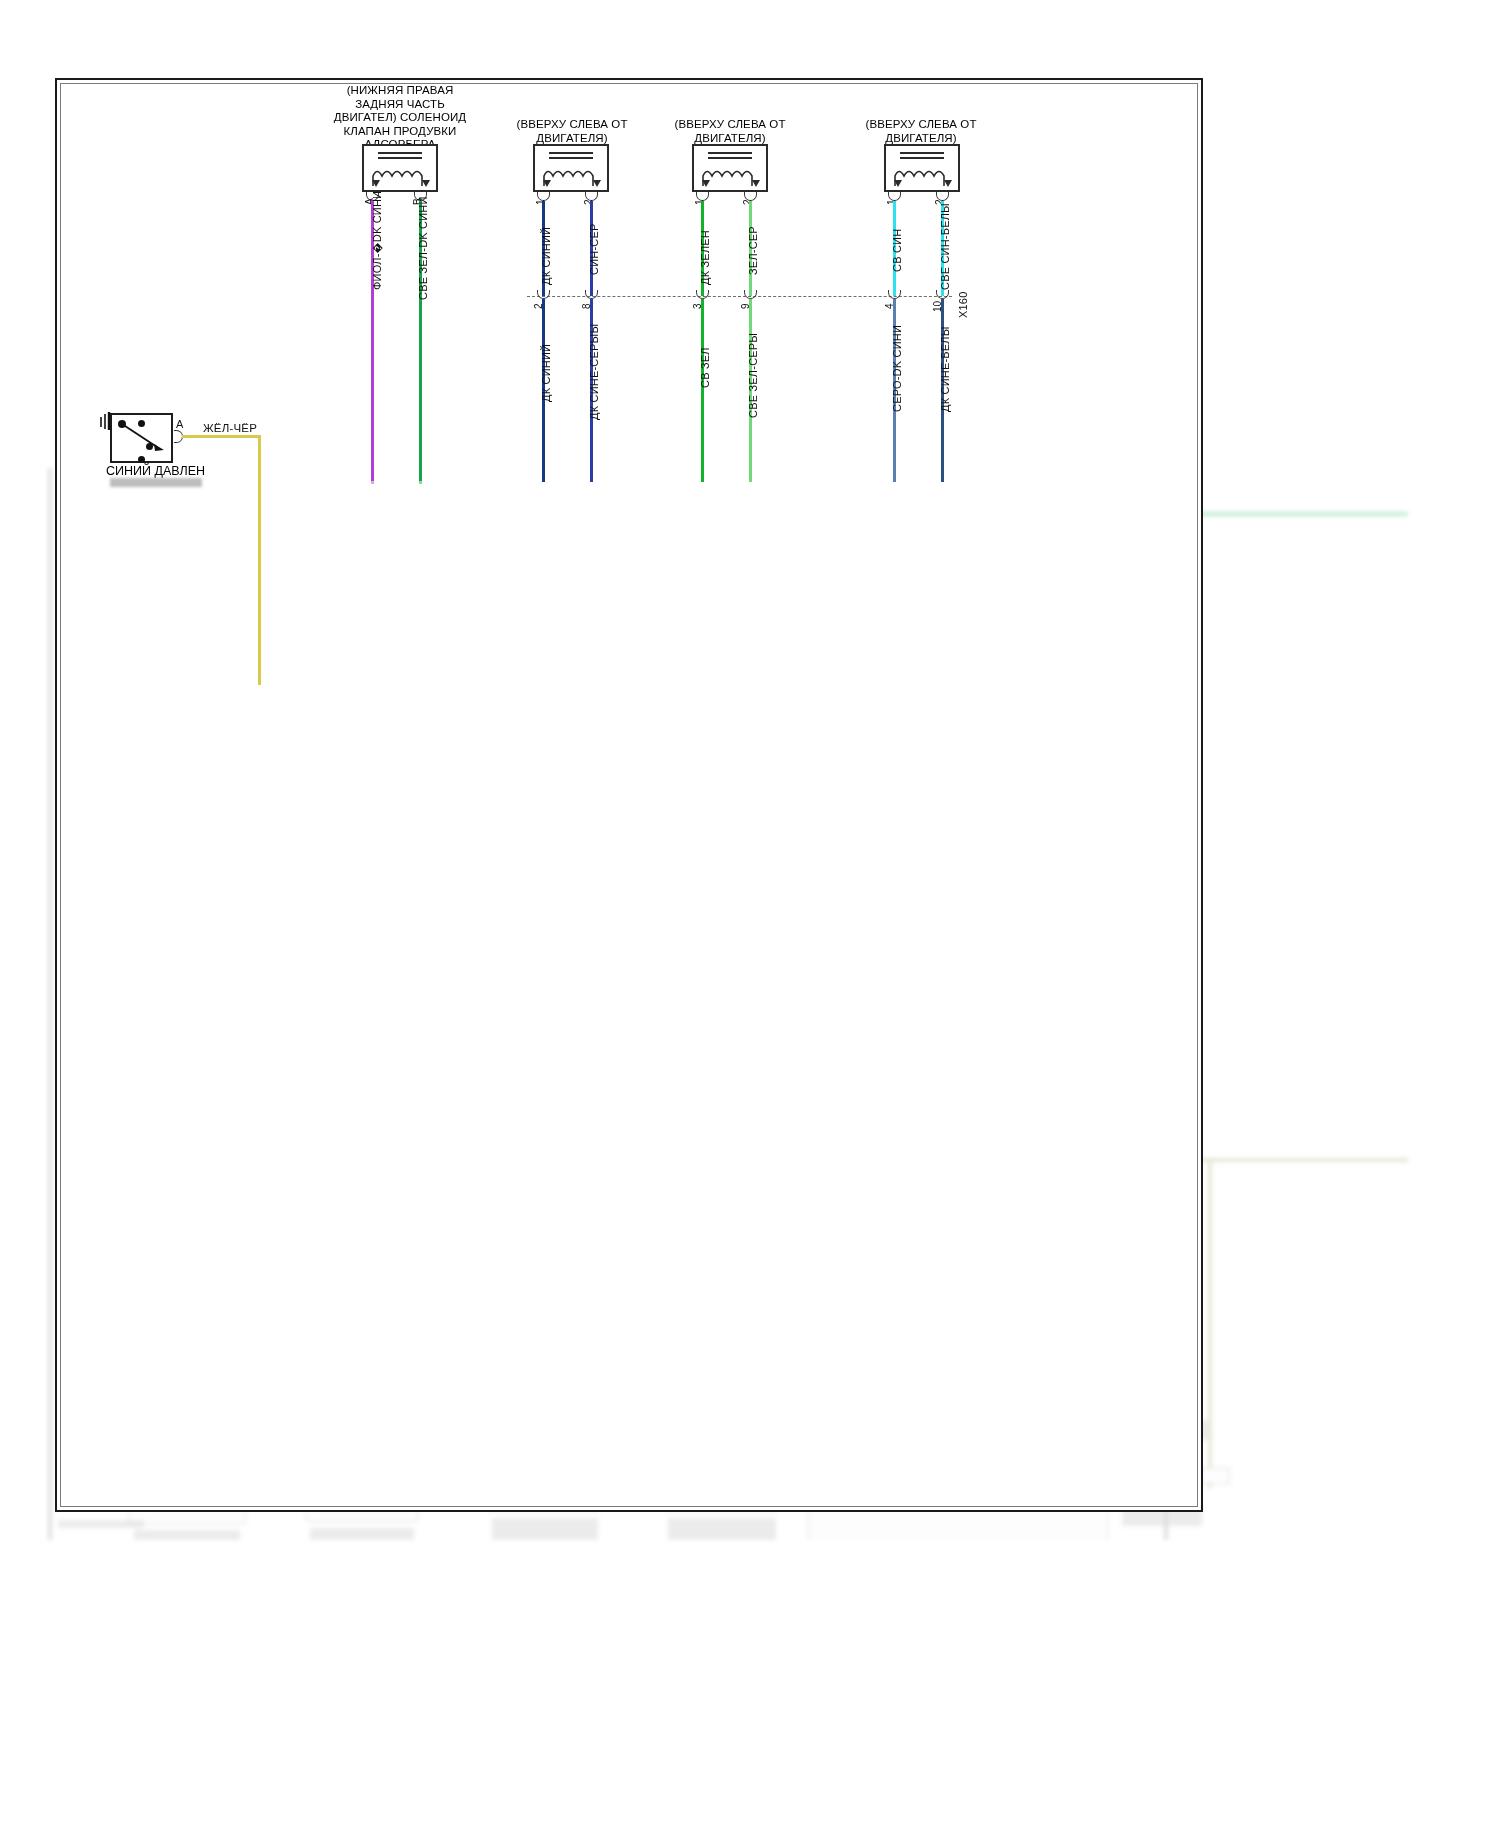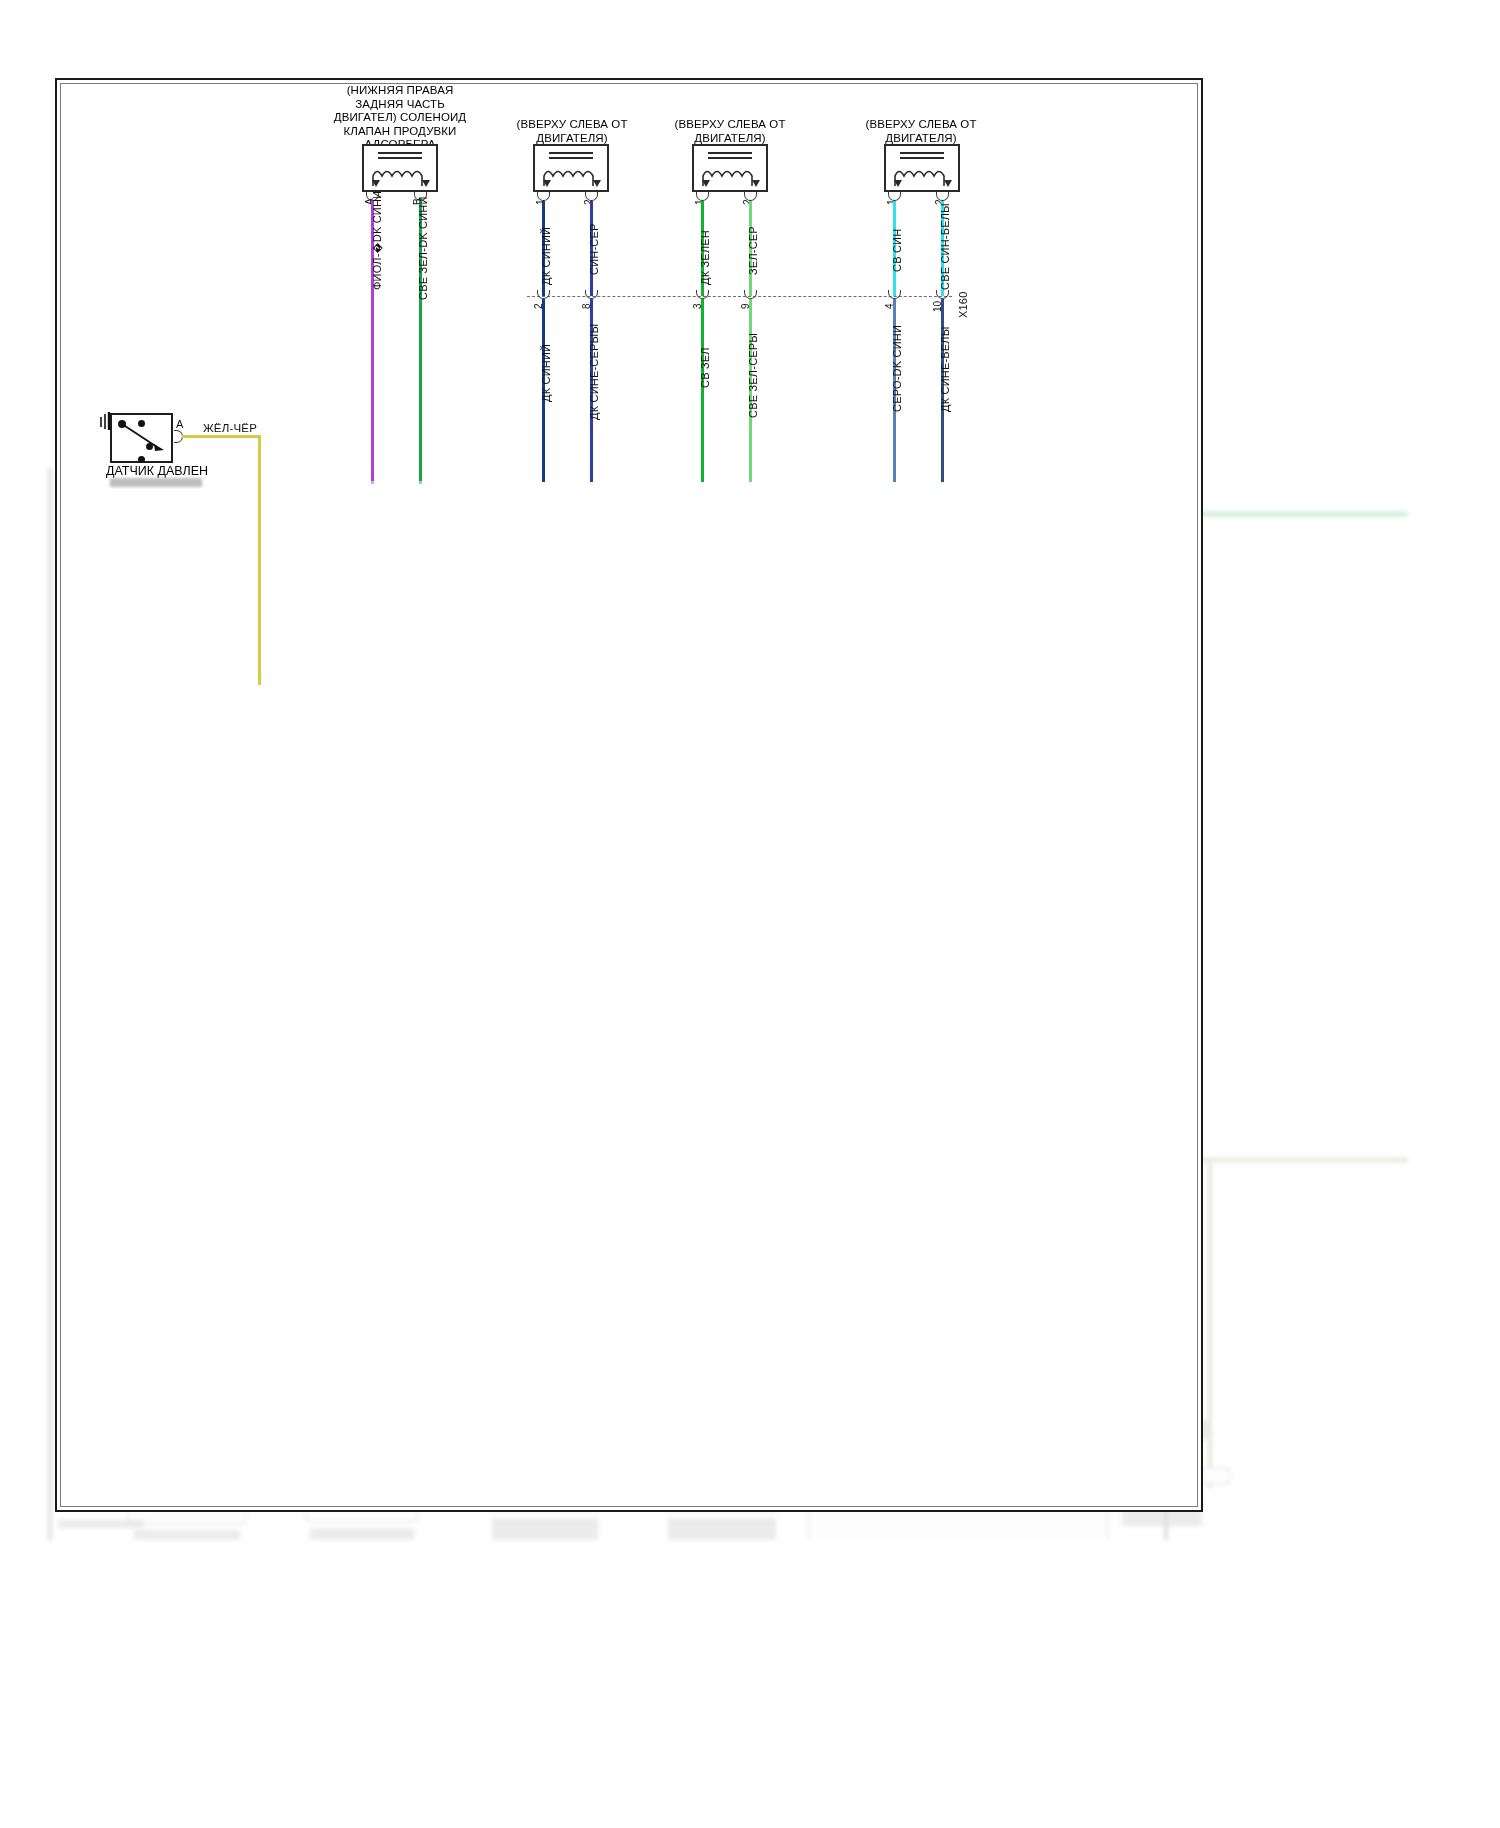--- a/index.html
+++ b/index.html
@@ -476,19 +476,19 @@
     <line x1="10" y1="0" x2="10" y2="18" stroke="#111" stroke-width="2.4"></line>
   </svg>
 
   <div class="socket" style="left:174px;top:430px;width:9px;height:13px;border:1.8px solid #3a3a3a;border-left:none;border-radius:0 9px 9px 0;"></div>
   <div class="hlabel" style="left:176px;top:418px;font-size:11px;">A</div>
 
   <div class="hline" style="left:182px;top:435px;width:79px;background:#d9c94a;"></div>
   <div class="vline" style="left:258px;top:435px;height:250px;background:#d9c94a;"></div>
   <div class="hlabel" style="left:203px;top:422px;">ЖЁЛ-ЧЁР</div>
 
-  <div class="sensor-label" style="left:106px;top:464px;">ДАТЧИК ДАВЛЕН</div>
+  <div class="sensor-label" style="left:106px;top:464px;">СИНИЙ ДАВЛЕН</div>
   <div class="sensor-sub" style="left:110px;top:478px;width:92px;height:9px;background:#bdbdbd;"></div>
 
   <div class="vline" style="left:371px;top:470px;height:14px;background:#b13fd4;opacity:.45;"></div>
   <div class="vline" style="left:419px;top:470px;height:14px;background:#17a247;opacity:.45;"></div>
 
 </div>
 
 </body></html>

